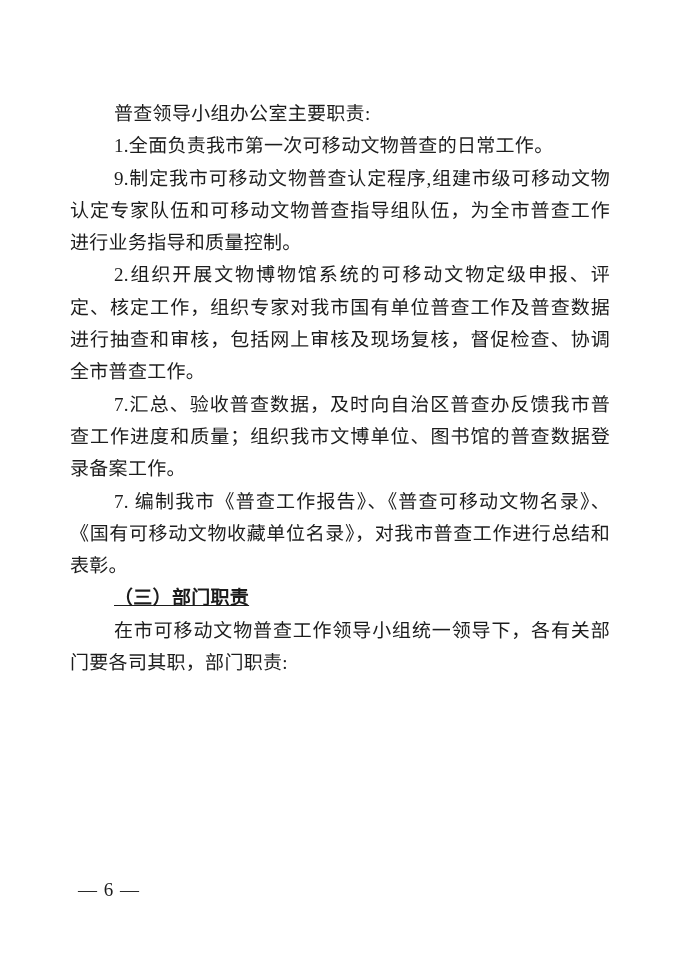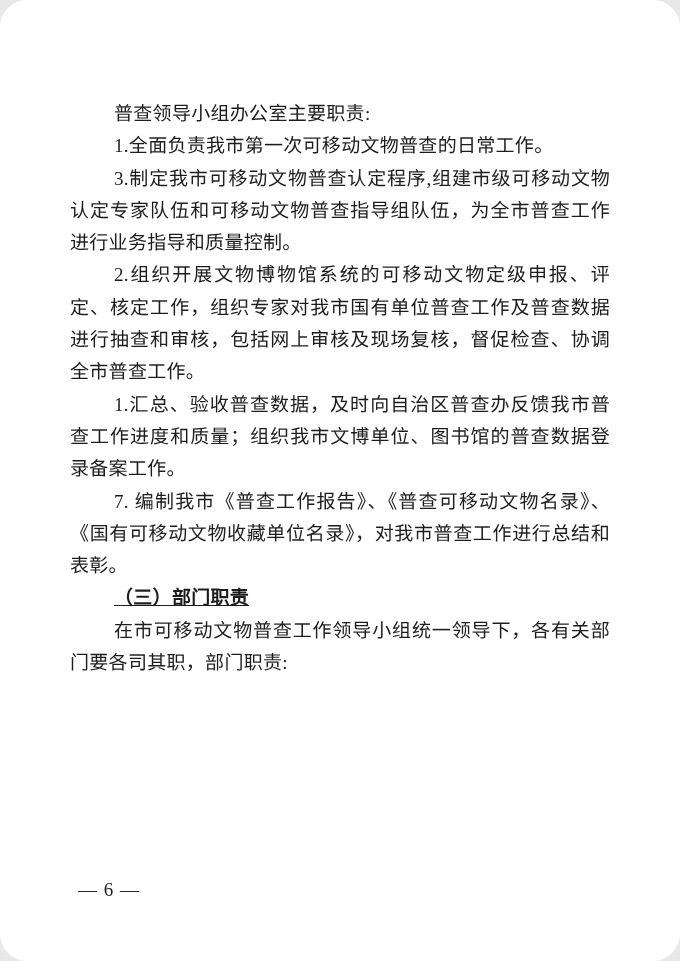--- a/index.html
+++ b/index.html
@@ -9,21 +9,20 @@
   }
   .page {
     position: relative;
     width: 680px;
     height: 961px;
     margin: 0 auto;
     background: #ffffff;
     font-family: "Liberation Serif", "DejaVu Serif", serif;
     color: #1c1c1c;
     overflow: hidden;
-    border-radius: 27px;
   }
   .content {
     position: absolute;
     left: 70px;
     top: 98px;
     width: 540px;
   }
   .para {
     margin: 0;
     padding: 0;
@@ -48,21 +47,21 @@
     color: #1c1c1c;
   }
 </style>
 </head>
 <body>
 
 <div class="page">
   <div class="content">
       <p class="para">普查领导小组办公室主要职责:</p>
       <p class="para">1.全面负责我市第一次可移动文物普查的日常工作。</p>
-      <p class="para">3.制定我市可移动文物普查认定程序,组建市级可移动文物认定专家队伍和可移动文物普查指导组队伍，为全市普查工作进行业务指导和质量控制。</p>
+      <p class="para">9.制定我市可移动文物普查认定程序,组建市级可移动文物认定专家队伍和可移动文物普查指导组队伍，为全市普查工作进行业务指导和质量控制。</p>
       <p class="para">2.组织开展文物博物馆系统的可移动文物定级申报、评定、核定工作，组织专家对我市国有单位普查工作及普查数据进行抽查和审核，包括网上审核及现场复核，督促检查、协调全市普查工作。</p>
-      <p class="para">1.汇总、验收普查数据，及时向自治区普查办反馈我市普查工作进度和质量；组织我市文博单位、图书馆的普查数据登录备案工作。</p>
+      <p class="para">7.汇总、验收普查数据，及时向自治区普查办反馈我市普查工作进度和质量；组织我市文博单位、图书馆的普查数据登录备案工作。</p>
       <p class="para">7. 编制我市《普查工作报告》、《普查可移动文物名录》、《国有可移动文物收藏单位名录》，对我市普查工作进行总结和表彰。</p>
       <p class="para para-bold">（三）部门职责</p>
       <p class="para">在市可移动文物普查工作领导小组统一领导下，各有关部门要各司其职，部门职责:</p>
     </div>
   <div class="page-number">— 6 —</div>
 </div>
 
 </body></html>

